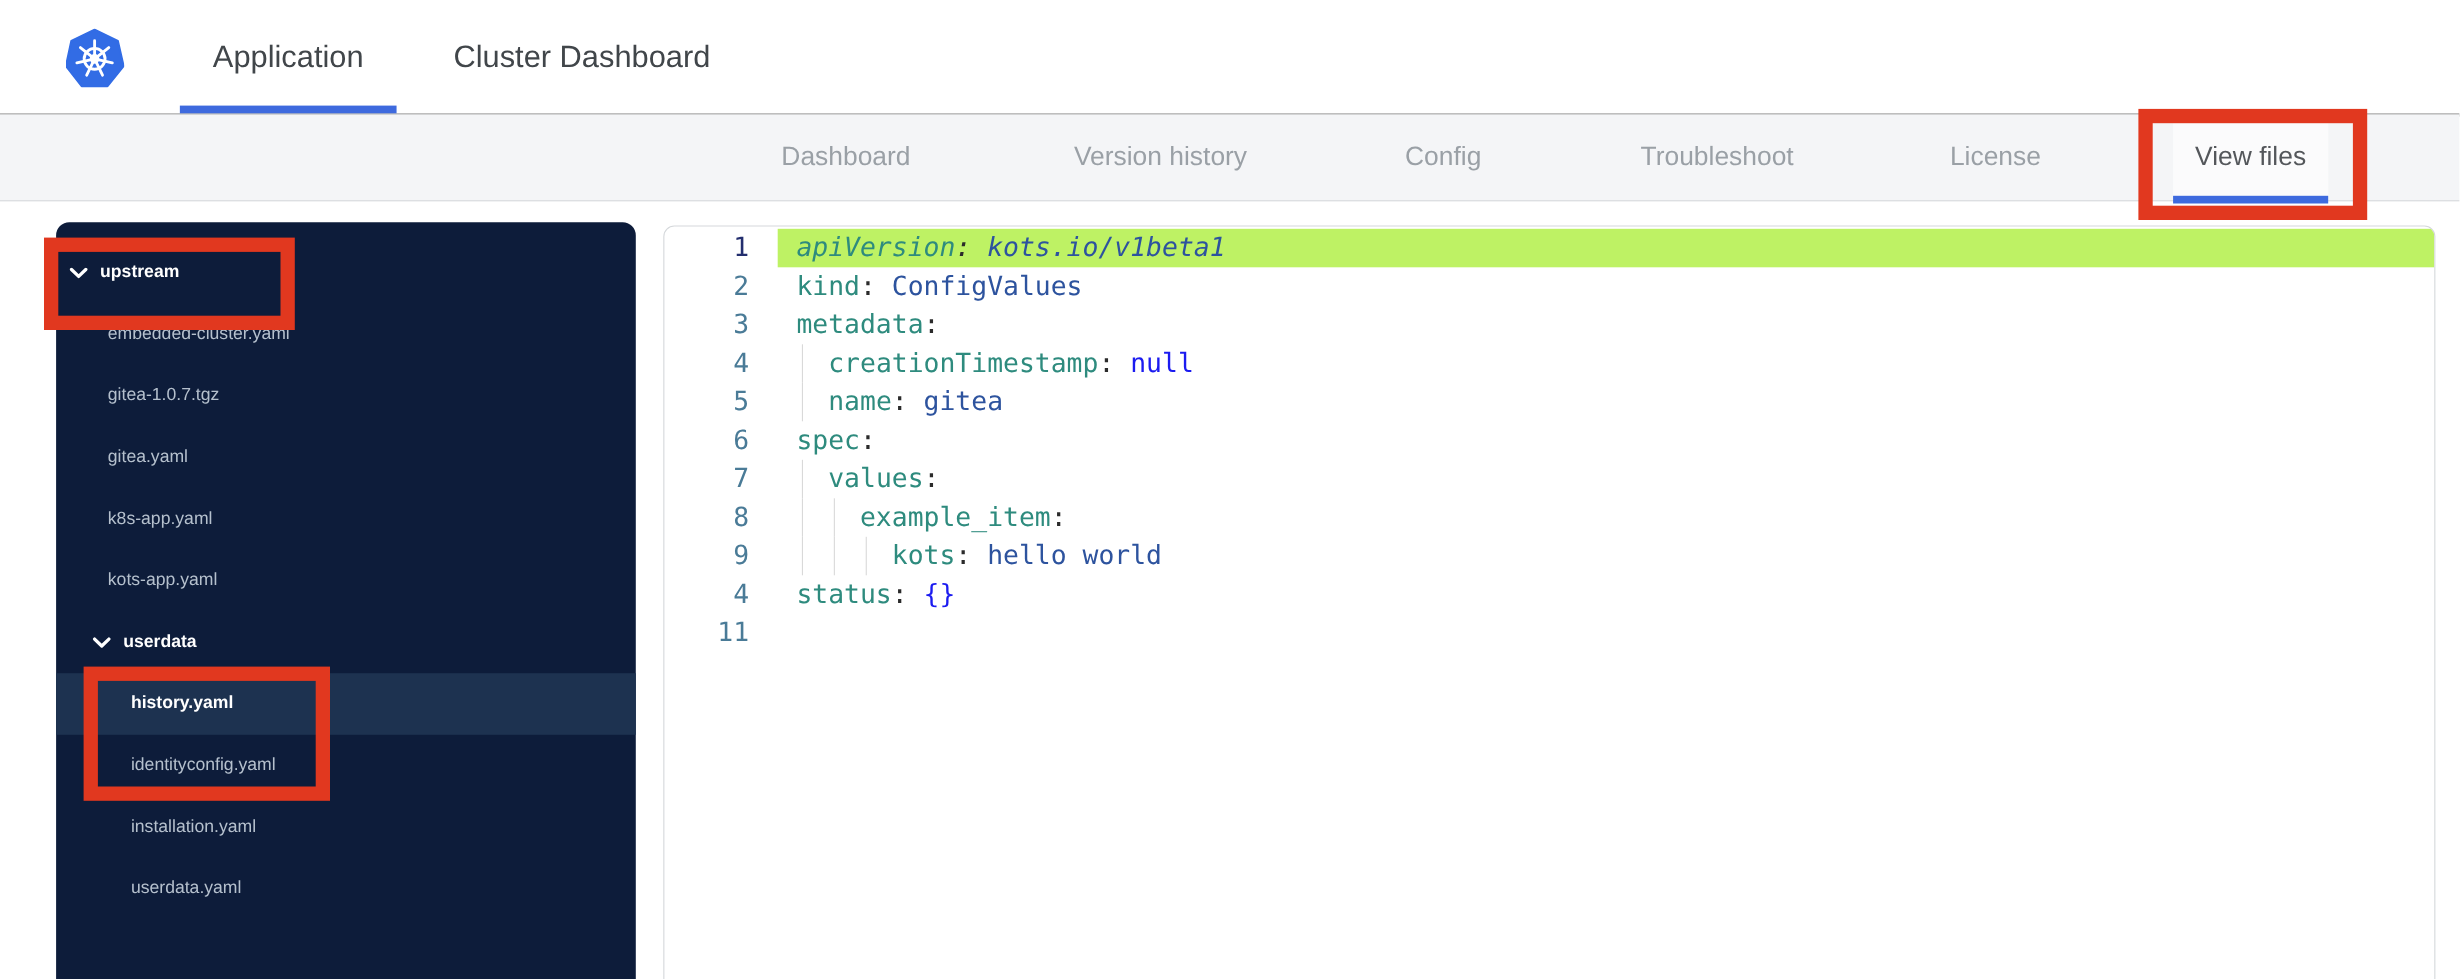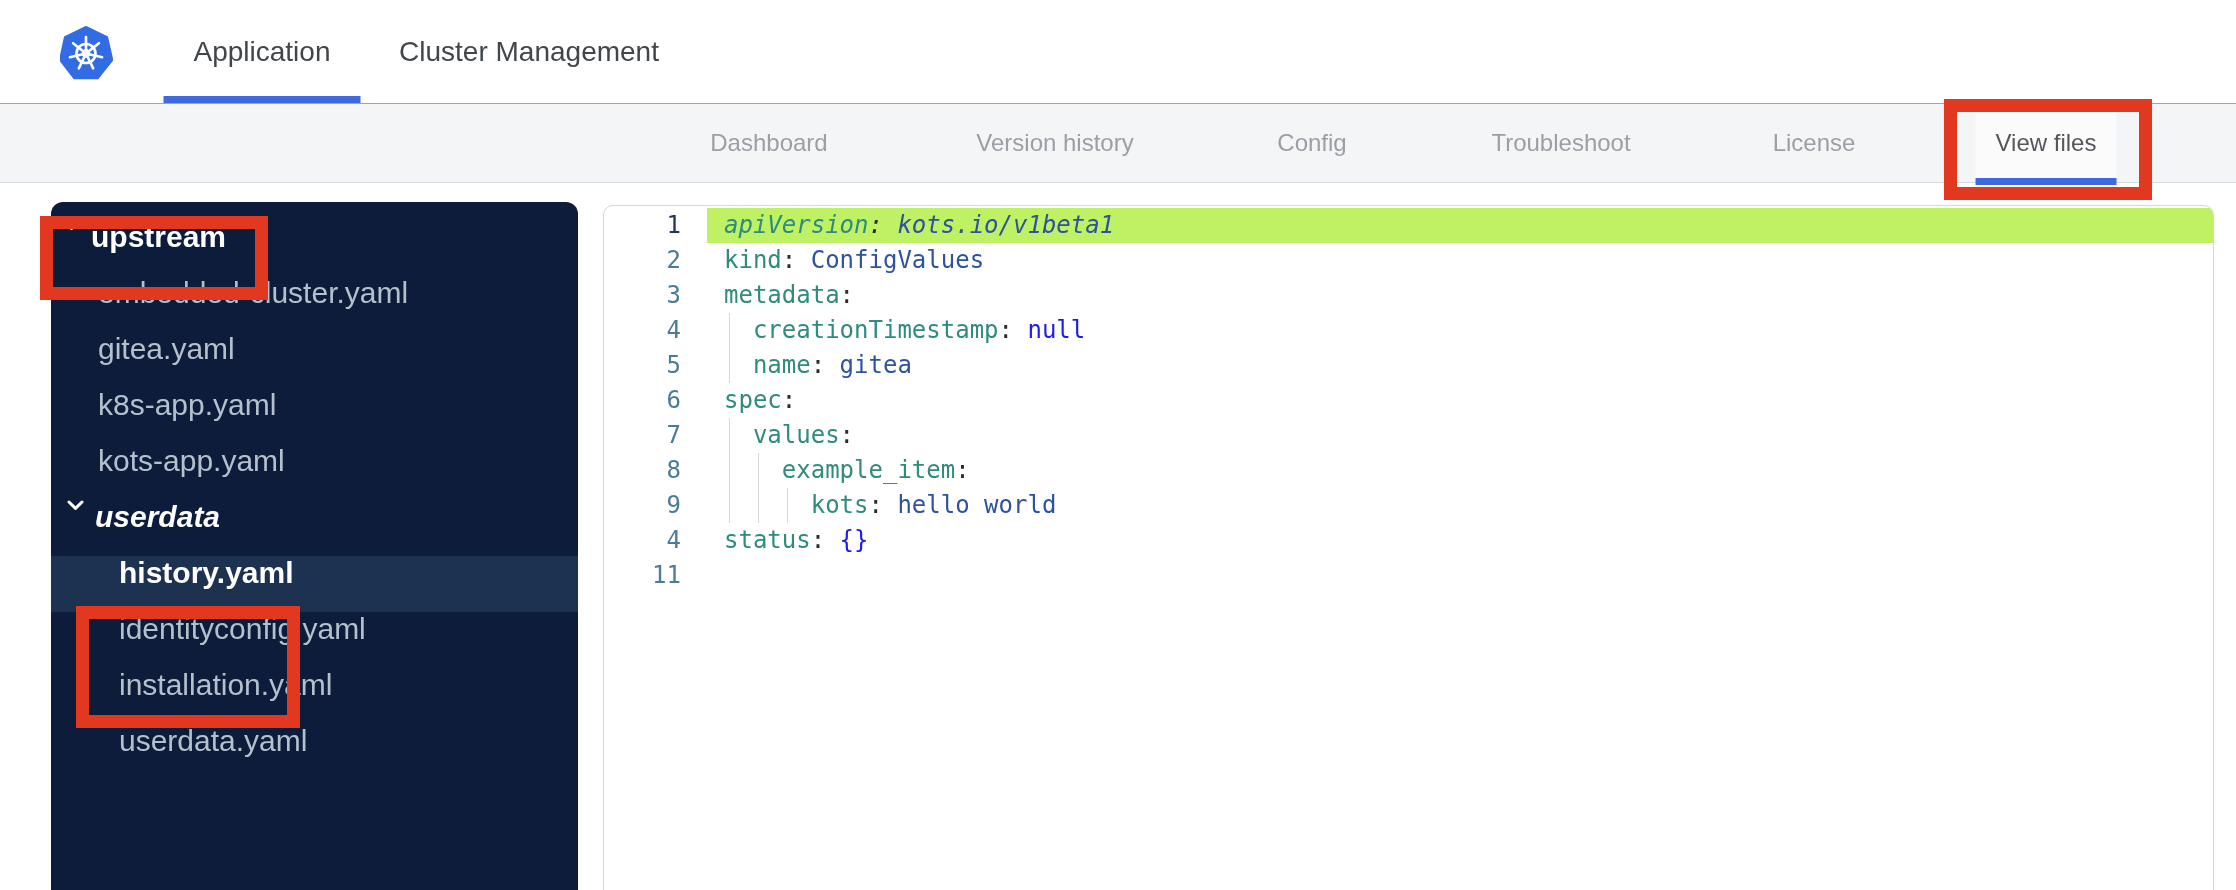--- a/index.html
+++ b/index.html
@@ -19,21 +19,21 @@
   .subnav{position:absolute;left:0;top:104px;right:0;height:78px;background:#f4f5f7;border-bottom:1px solid #d7dadd;z-index:2;}
   .nav-item{position:absolute;top:0;height:100%;display:flex;align-items:center;transform:translateX(-50%);
     font-size:24px;color:#9aa0a6;cursor:default;}
   .nav-item.n1{left:769px;}.nav-item.n2{left:1055px;}.nav-item.n3{left:1312px;}
   .nav-item.n4{left:1561px;}.nav-item.n5{left:1814px;}.nav-item.n6{left:2046px;}
   .nav-item.active{color:#54575b;background:#fbfbfc;padding:0 20px;}
   .nav-item.active::after{content:"";position:absolute;left:0;right:0;bottom:-3px;height:7px;background:#3e6ade;}
   
   .sidebar{position:absolute;left:51px;top:202px;width:527px;bottom:-10px;background:#0d1c3a;
     border-radius:12px 12px 0 0;padding-top:18px;box-sizing:border-box;z-index:1;}
-  .tree-row{height:56px;display:flex;font-size:30px;color:#b5c0cd;box-sizing:border-box;cursor:default;}
+  .tree-row{height:56px;display:flex;align-items:center;font-size:16px;color:#b5c0cd;box-sizing:border-box;cursor:default;}
   .tree-row.folder{color:#ffffff;font-weight:700;}
   .tree-row.selected{background:#1d3250;color:#ffffff;font-weight:700;}
   .chev{display:inline-flex;margin-right:11px;}
   
   .editor{position:absolute;left:603px;top:205px;right:22px;bottom:-12px;background:#ffffff;
     border:1px solid #d5d8db;border-radius:10px;padding-top:2px;box-sizing:border-box;z-index:1;overflow:hidden;}
   .code-line{display:flex;height:35px;line-height:35px;font-family:"DejaVu Sans Mono",monospace;font-size:24px;}
   .ln{width:88px;text-align:right;padding-right:11px;color:#4a7b97;box-sizing:border-box;flex:none;}
   .code-line.active .ln{color:#232e6e;}
   .code-area{flex:1;position:relative;margin-left:15px;padding-left:17px;white-space:pre;}
@@ -64,21 +64,21 @@
         <line x1="26" y1="27.5" x2="42.1" y2="31.2"></line>
         <line x1="26" y1="27.5" x2="33.2" y2="42.4"></line>
         <line x1="26" y1="27.5" x2="18.8" y2="42.4"></line>
         <line x1="26" y1="27.5" x2="9.9" y2="31.2"></line>
         <line x1="26" y1="27.5" x2="13.1" y2="17.2"></line>
       </g>
       <circle cx="26" cy="27.5" r="4.4" fill="#ffffff"></circle>
     </svg>
   </span>
   <span class="header-tab t1 active">Application</span>
-  <span class="header-tab t2">Cluster Management</span>
+  <span class="header-tab t2">Cluster Dashboard</span>
 </div>
 
 <div class="subnav">
   <span class="nav-item n1">Dashboard</span>
   <span class="nav-item n2">Version history</span>
   <span class="nav-item n3">Config</span>
   <span class="nav-item n4">Troubleshoot</span>
   <span class="nav-item n5">License</span>
   <span class="nav-item n6 active">View files</span>
 </div>
@@ -89,29 +89,32 @@
         <svg width="17" height="11" viewBox="0 0 17 11">
           <polyline points="2,2 8.5,8.3 15,2" fill="none" stroke="#ffffff" stroke-width="3" stroke-linecap="round" stroke-linejoin="round"></polyline>
         </svg>
       </span>
       <span>upstream</span>
     </div>
     <div class="tree-row file" style="padding-left: 47px;">
       <span>embedded-cluster.yaml</span>
     </div>
     <div class="tree-row file" style="padding-left: 47px;">
+      <span>gitea-1.0.7.tgz</span>
+    </div>
+    <div class="tree-row file" style="padding-left: 47px;">
       <span>gitea.yaml</span>
     </div>
     <div class="tree-row file" style="padding-left: 47px;">
       <span>k8s-app.yaml</span>
     </div>
     <div class="tree-row file" style="padding-left: 47px;">
       <span>kots-app.yaml</span>
     </div>
-    <div class="tree-row folder" style="padding-left: 16px; font-style: italic;">
+    <div class="tree-row folder" style="padding-left: 33px;">
       <span class="chev">
         <svg width="17" height="11" viewBox="0 0 17 11">
           <polyline points="2,2 8.5,8.3 15,2" fill="none" stroke="#ffffff" stroke-width="3" stroke-linecap="round" stroke-linejoin="round"></polyline>
         </svg>
       </span>
       <span>userdata</span>
     </div>
     <div class="tree-row file selected" style="padding-left: 68px;">
       <span>history.yaml</span>
     </div>

